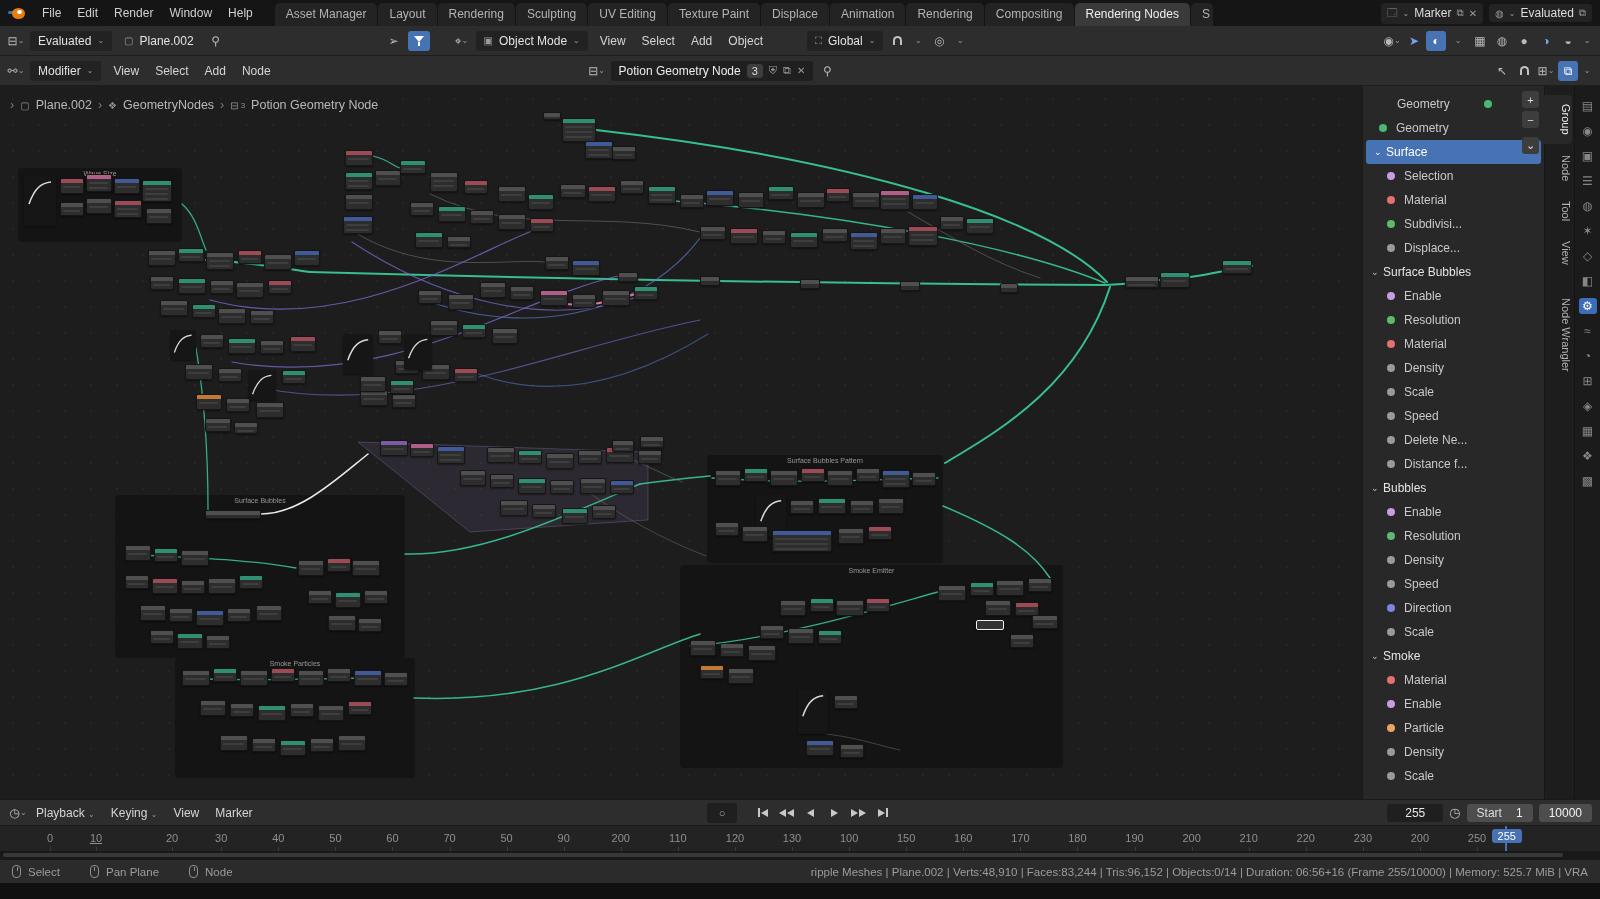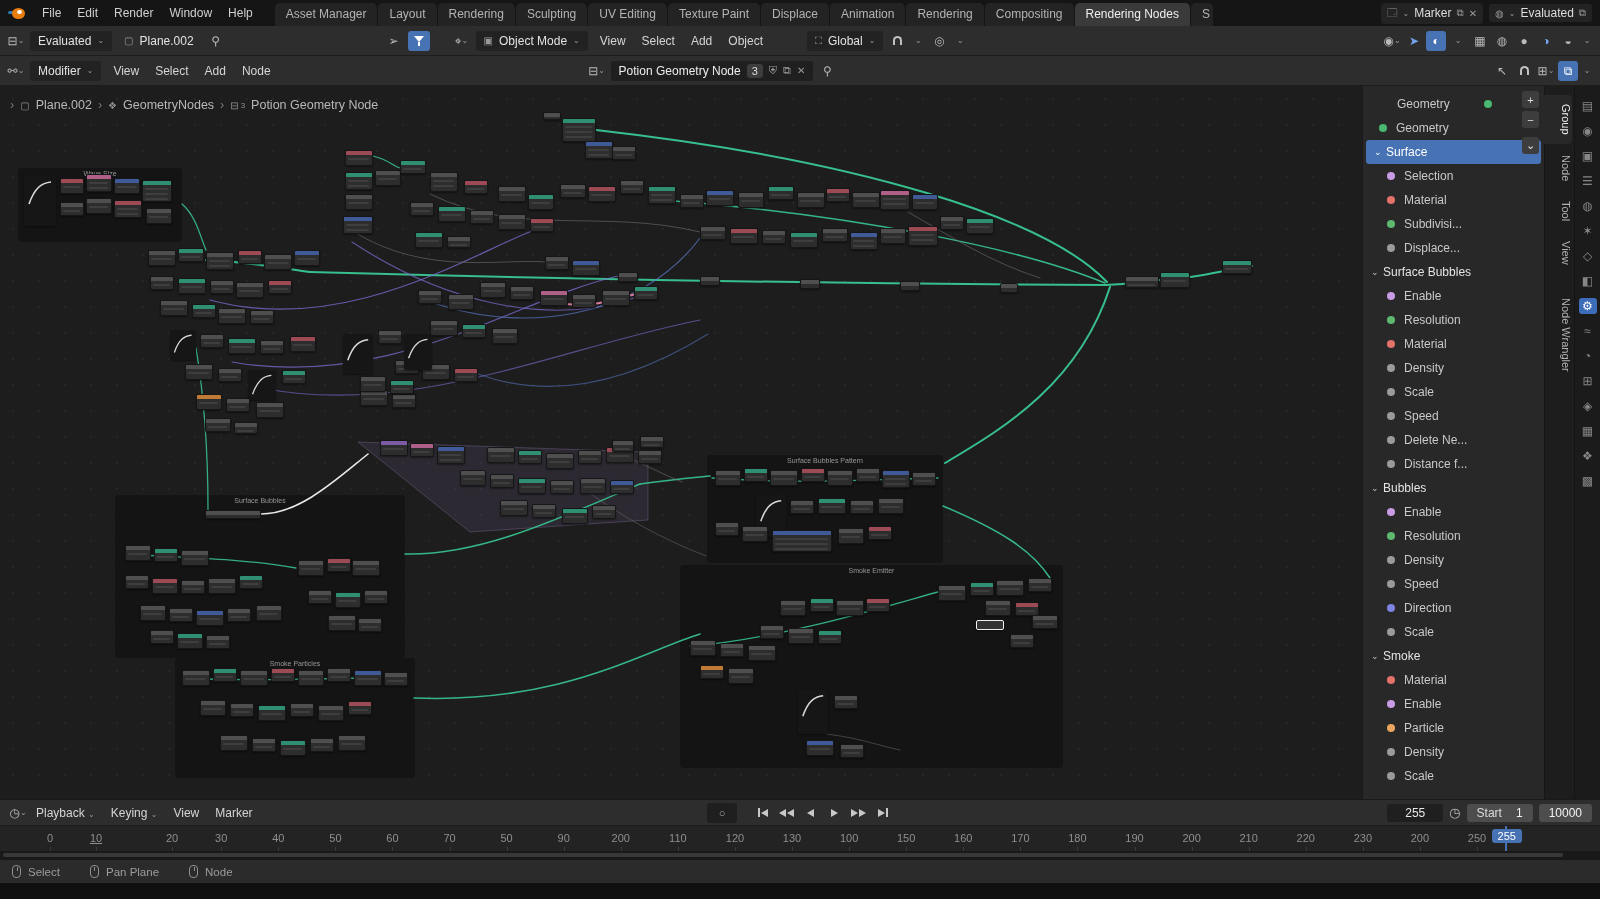--- a/index.html
+++ b/index.html
@@ -1470,14 +1470,15 @@
       <span>Select</span>
     </span>
   <span class="hint">
       <span class="mouse"></span>
       <span>Pan Plane</span>
     </span>
   <span class="hint">
       <span class="mouse"></span>
       <span>Node</span>
     </span>
+  <span class="sb-info">ripple Meshes | Plane.002 | Verts:48,910 | Faces:83,244 | Tris:96,152 | Objects:0/14 | Duration: 06:56+16 (Frame 255/10000) | Memory: 525.7 MiB | VRA</span>
 </div>
 <div class="filler"></div>
 
 </body></html>

